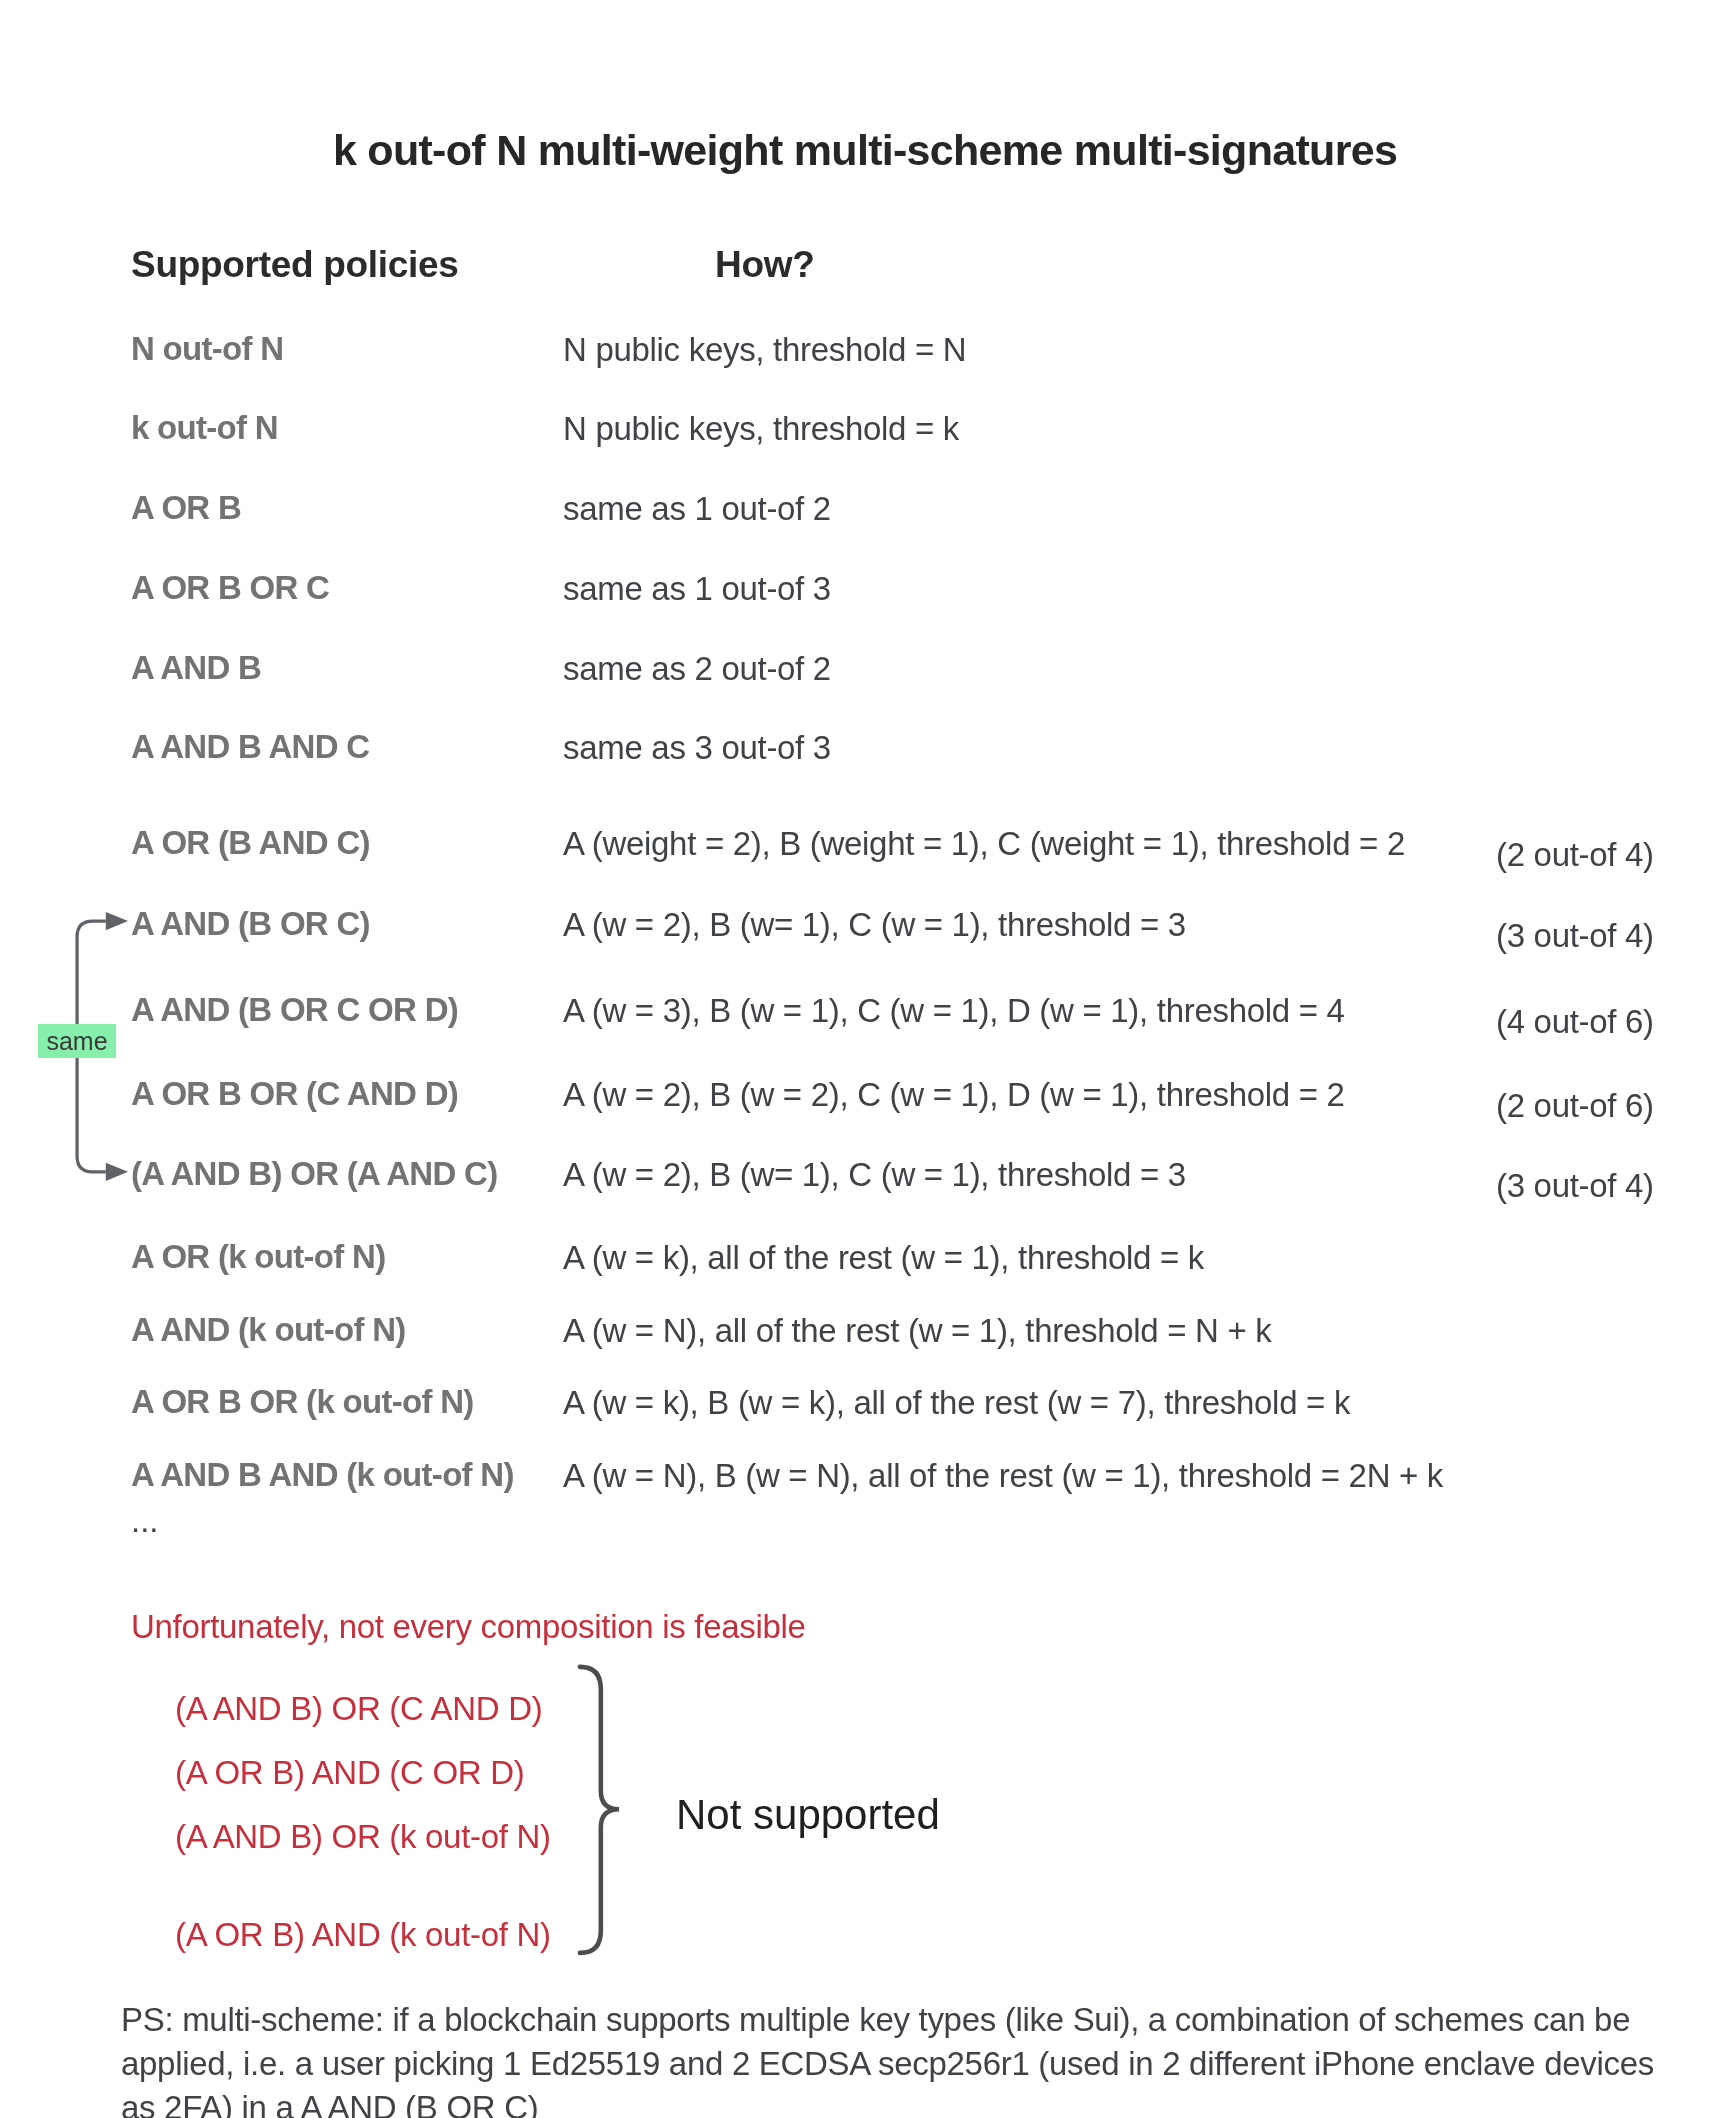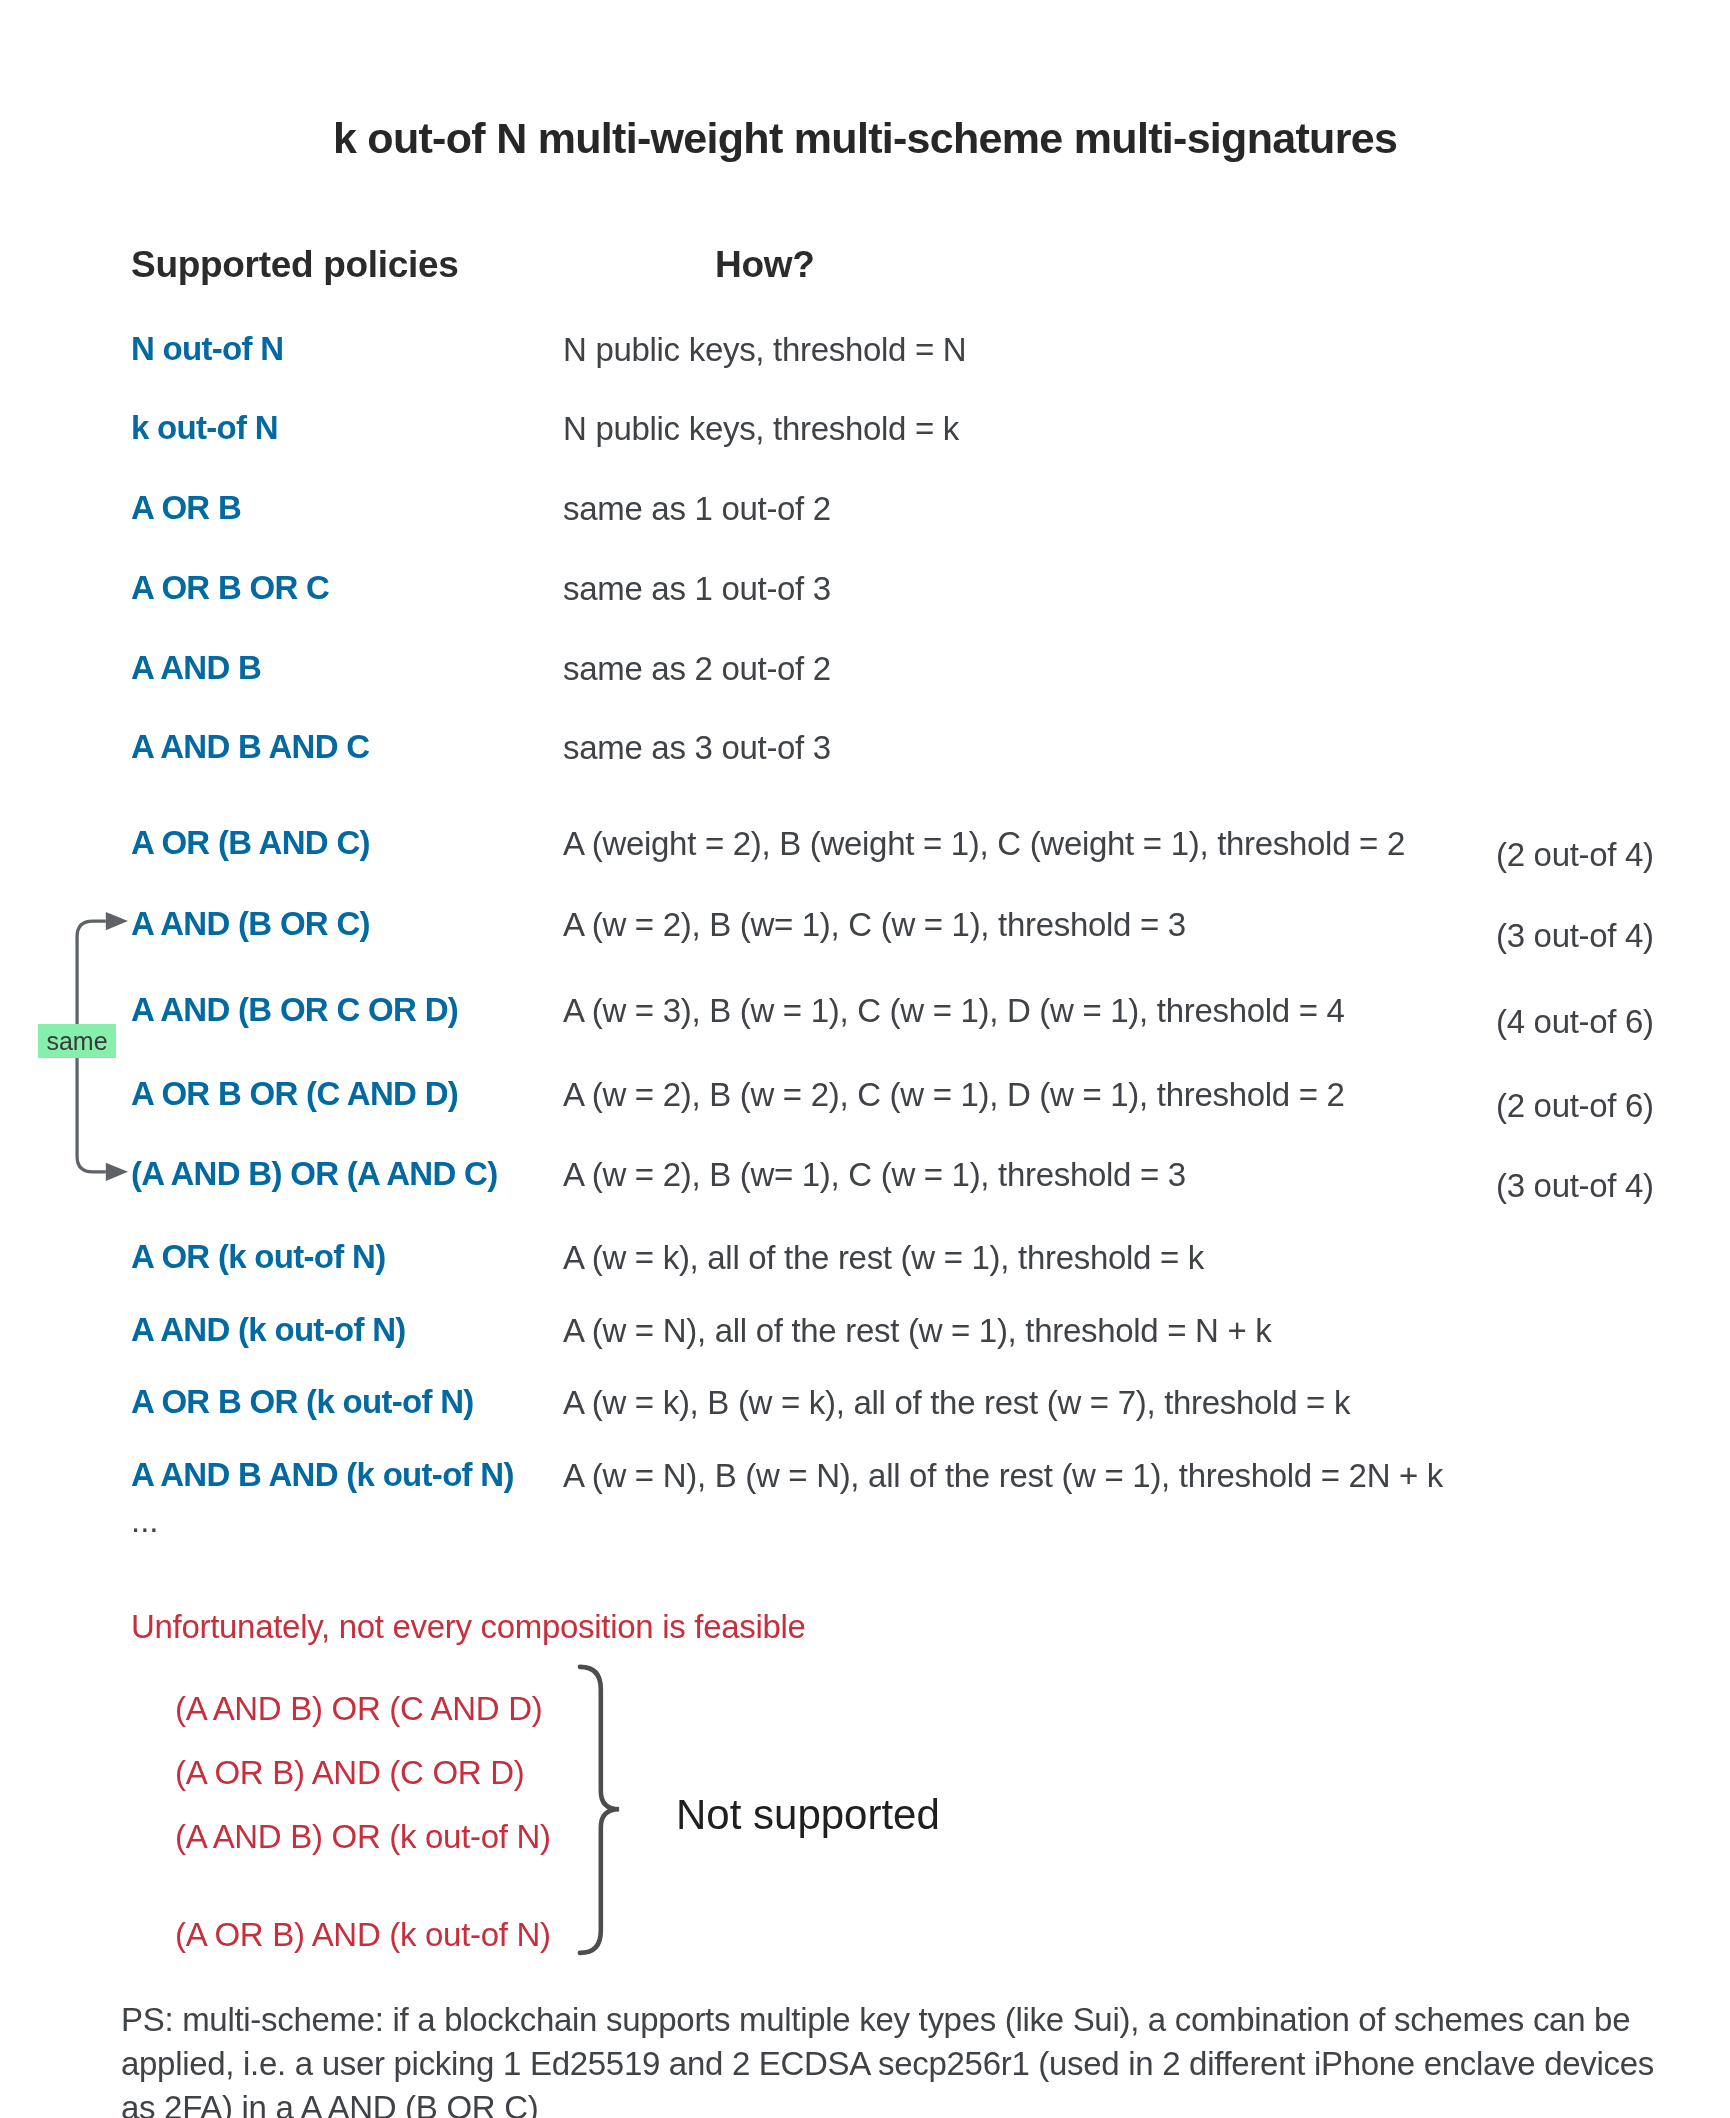--- a/index.html
+++ b/index.html
@@ -8,37 +8,37 @@
     background:#ffffff;
     font-family:"Liberation Sans", sans-serif;
     position:relative;
     overflow:hidden;
   }
   .page { position:absolute; inset:0; }
   svg.overlay { position:absolute; left:0; top:0; z-index:1; }
 
   .title {
     position:absolute; left:0; right:0; top:110px;
-    margin:4px; text-align:center;
+    margin:16px; text-align:center;
     font-size:43px; font-weight:700; letter-spacing:-0.7px;
     color:#272727;
   }
   .hdr {
     position:absolute; top:244px;
     font-size:37px; font-weight:700; letter-spacing:-0.3px;
     color:#2b2b2b;
   }
   .hdr-policies { left:131px; }
   .hdr-how { left:715px; }
 
   .row { position:absolute; left:0; width:100%; height:46px; }
   .policy {
     position:absolute; left:131px; top:0;
     font-size:33px; font-weight:700; letter-spacing:-0.7px;
-    color:#0369a1; white-space:nowrap;
+    color:#737373; white-space:nowrap;
   }
   .how {
     position:absolute; left:563px; top:1.3px;
     font-size:33px; letter-spacing:-0.3px;
     color:#3f4246; white-space:nowrap;
   }
   .note {
     position:absolute; left:1496px; top:12px;
     font-size:33px; letter-spacing:-0.3px;
     color:#3f4246; white-space:nowrap;

